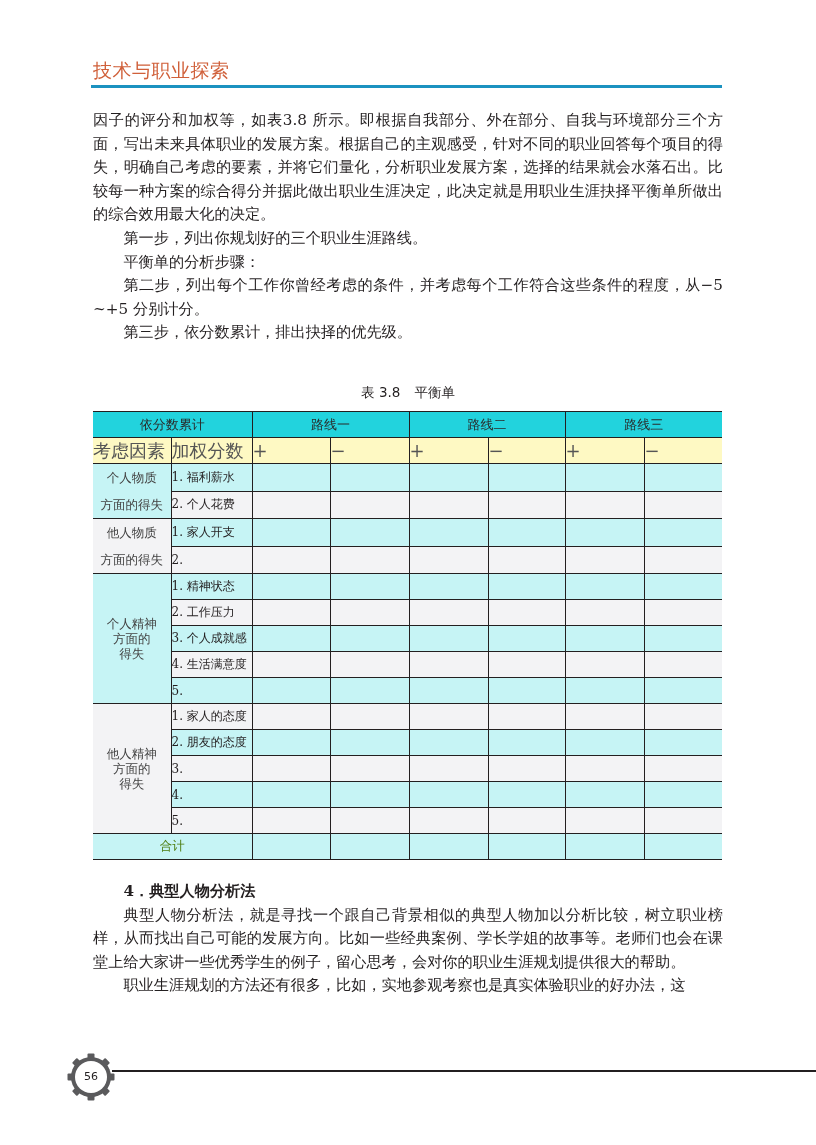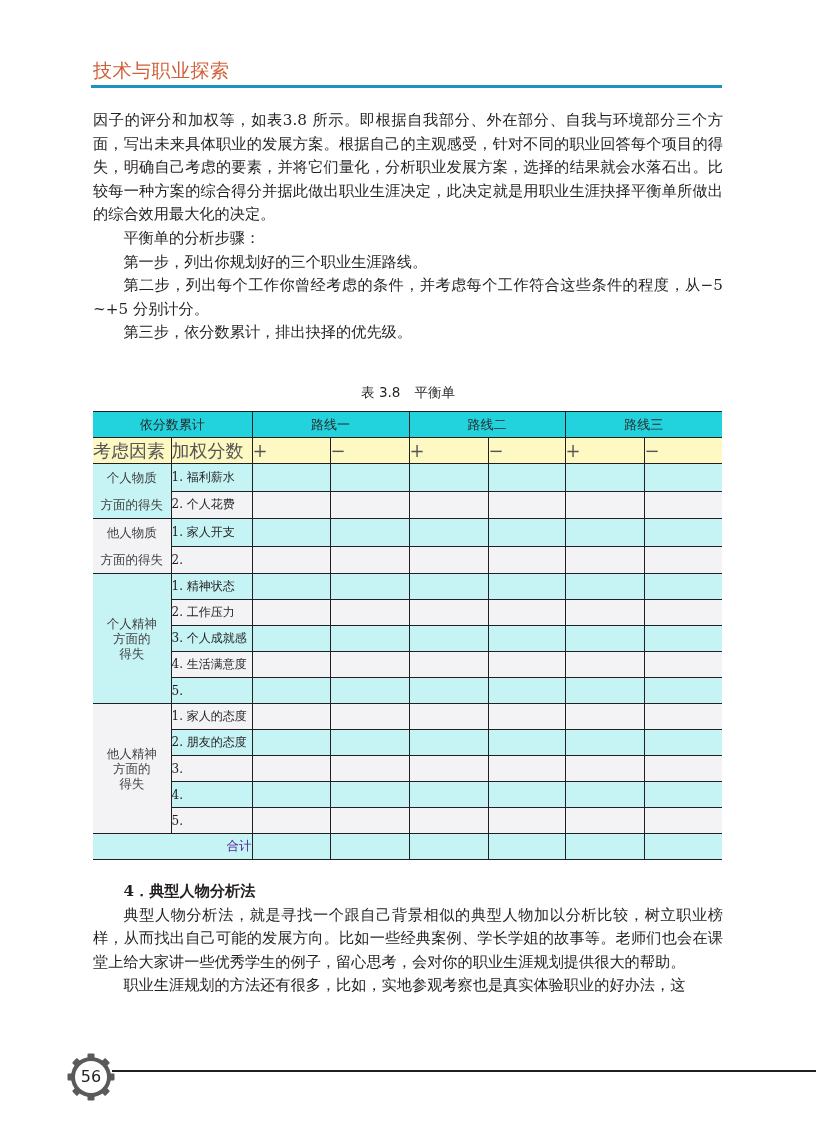--- a/index.html
+++ b/index.html
@@ -21,40 +21,40 @@
   table.balance tr > :first-child { border-left:none; }
   table.balance tr > :last-child { border-right:none; }
   table.balance th { background:#22d3dd; font-family:"DejaVu Sans","Liberation Sans",sans-serif; font-weight:normal;
                      font-size:13px; color:#2a2a2a; height:25px; }
   .sub th, .sub td { background:#fef9c3; color:#555; font-size:18px; }
   .cyan { background:#c6f4f5; }
   .gray { background:#f3f3f5; }
   td.item { padding-left:2px; text-align:left; font-size:12px; }
   td.group { text-align:center; font-size:12.5px; color:#444; line-height:15px; white-space:normal; }
   td.group2 { line-height:27px; }
-  td.total { text-align:right; color:#4c1d95; }
+  td.total { text-align:center; color:#4d7c0f; }
   #section4 { top:880px; }
   .section-title { font-weight:bold; text-indent:2em; }
   .footer-gear { position:absolute; left:66px; top:1052px; width:50px; height:50px; }
   .page-num { position:absolute; left:66px; top:1052px; width:50px; height:50px; line-height:50px; text-align:center;
-              font-family:"DejaVu Sans","Liberation Sans",sans-serif; font-size:16px; color:#231f20; }
+              font-family:"DejaVu Sans","Liberation Sans",sans-serif; font-size:11px; color:#231f20; }
   .footer-rule { position:absolute; left:112px; top:1070px; width:704px; height:1.5px; background:#231f20; }
 </style>
 </head>
 <body>
 
 <div>
   <div class="header-title">技术与职业探索</div>
   <div class="header-rule"></div>
 </div>
 
 <div class="body-text" id="para1">
   <p>因子的评分和加权等，如表3.8 所示。即根据自我部分、外在部分、自我与环境部分三个方面，写出未来具体职业的发展方案。根据自己的主观感受，针对不同的职业回答每个项目的得失，明确自己考虑的要素，并将它们量化，分析职业发展方案，选择的结果就会水落石出。比较每一种方案的综合得分并据此做出职业生涯决定，此决定就是用职业生涯抉择平衡单所做出的综合效用最大化的决定。</p>
+  <p class="indent">第一步，列出你规划好的三个职业生涯路线。</p>
   <p class="indent">平衡单的分析步骤：</p>
-  <p class="indent">第一步，列出你规划好的三个职业生涯路线。</p>
   <p class="indent">第二步，列出每个工作你曾经考虑的条件，并考虑每个工作符合这些条件的程度，从−5 ~+5 分别计分。</p>
   <p class="indent">第三步，依分数累计，排出抉择的优先级。</p>
 </div>
 
 <div class="caption">
   <span>表 3.8</span><span>平衡单</span>
 </div>
 
 <table class="balance">
   <colgroup>

